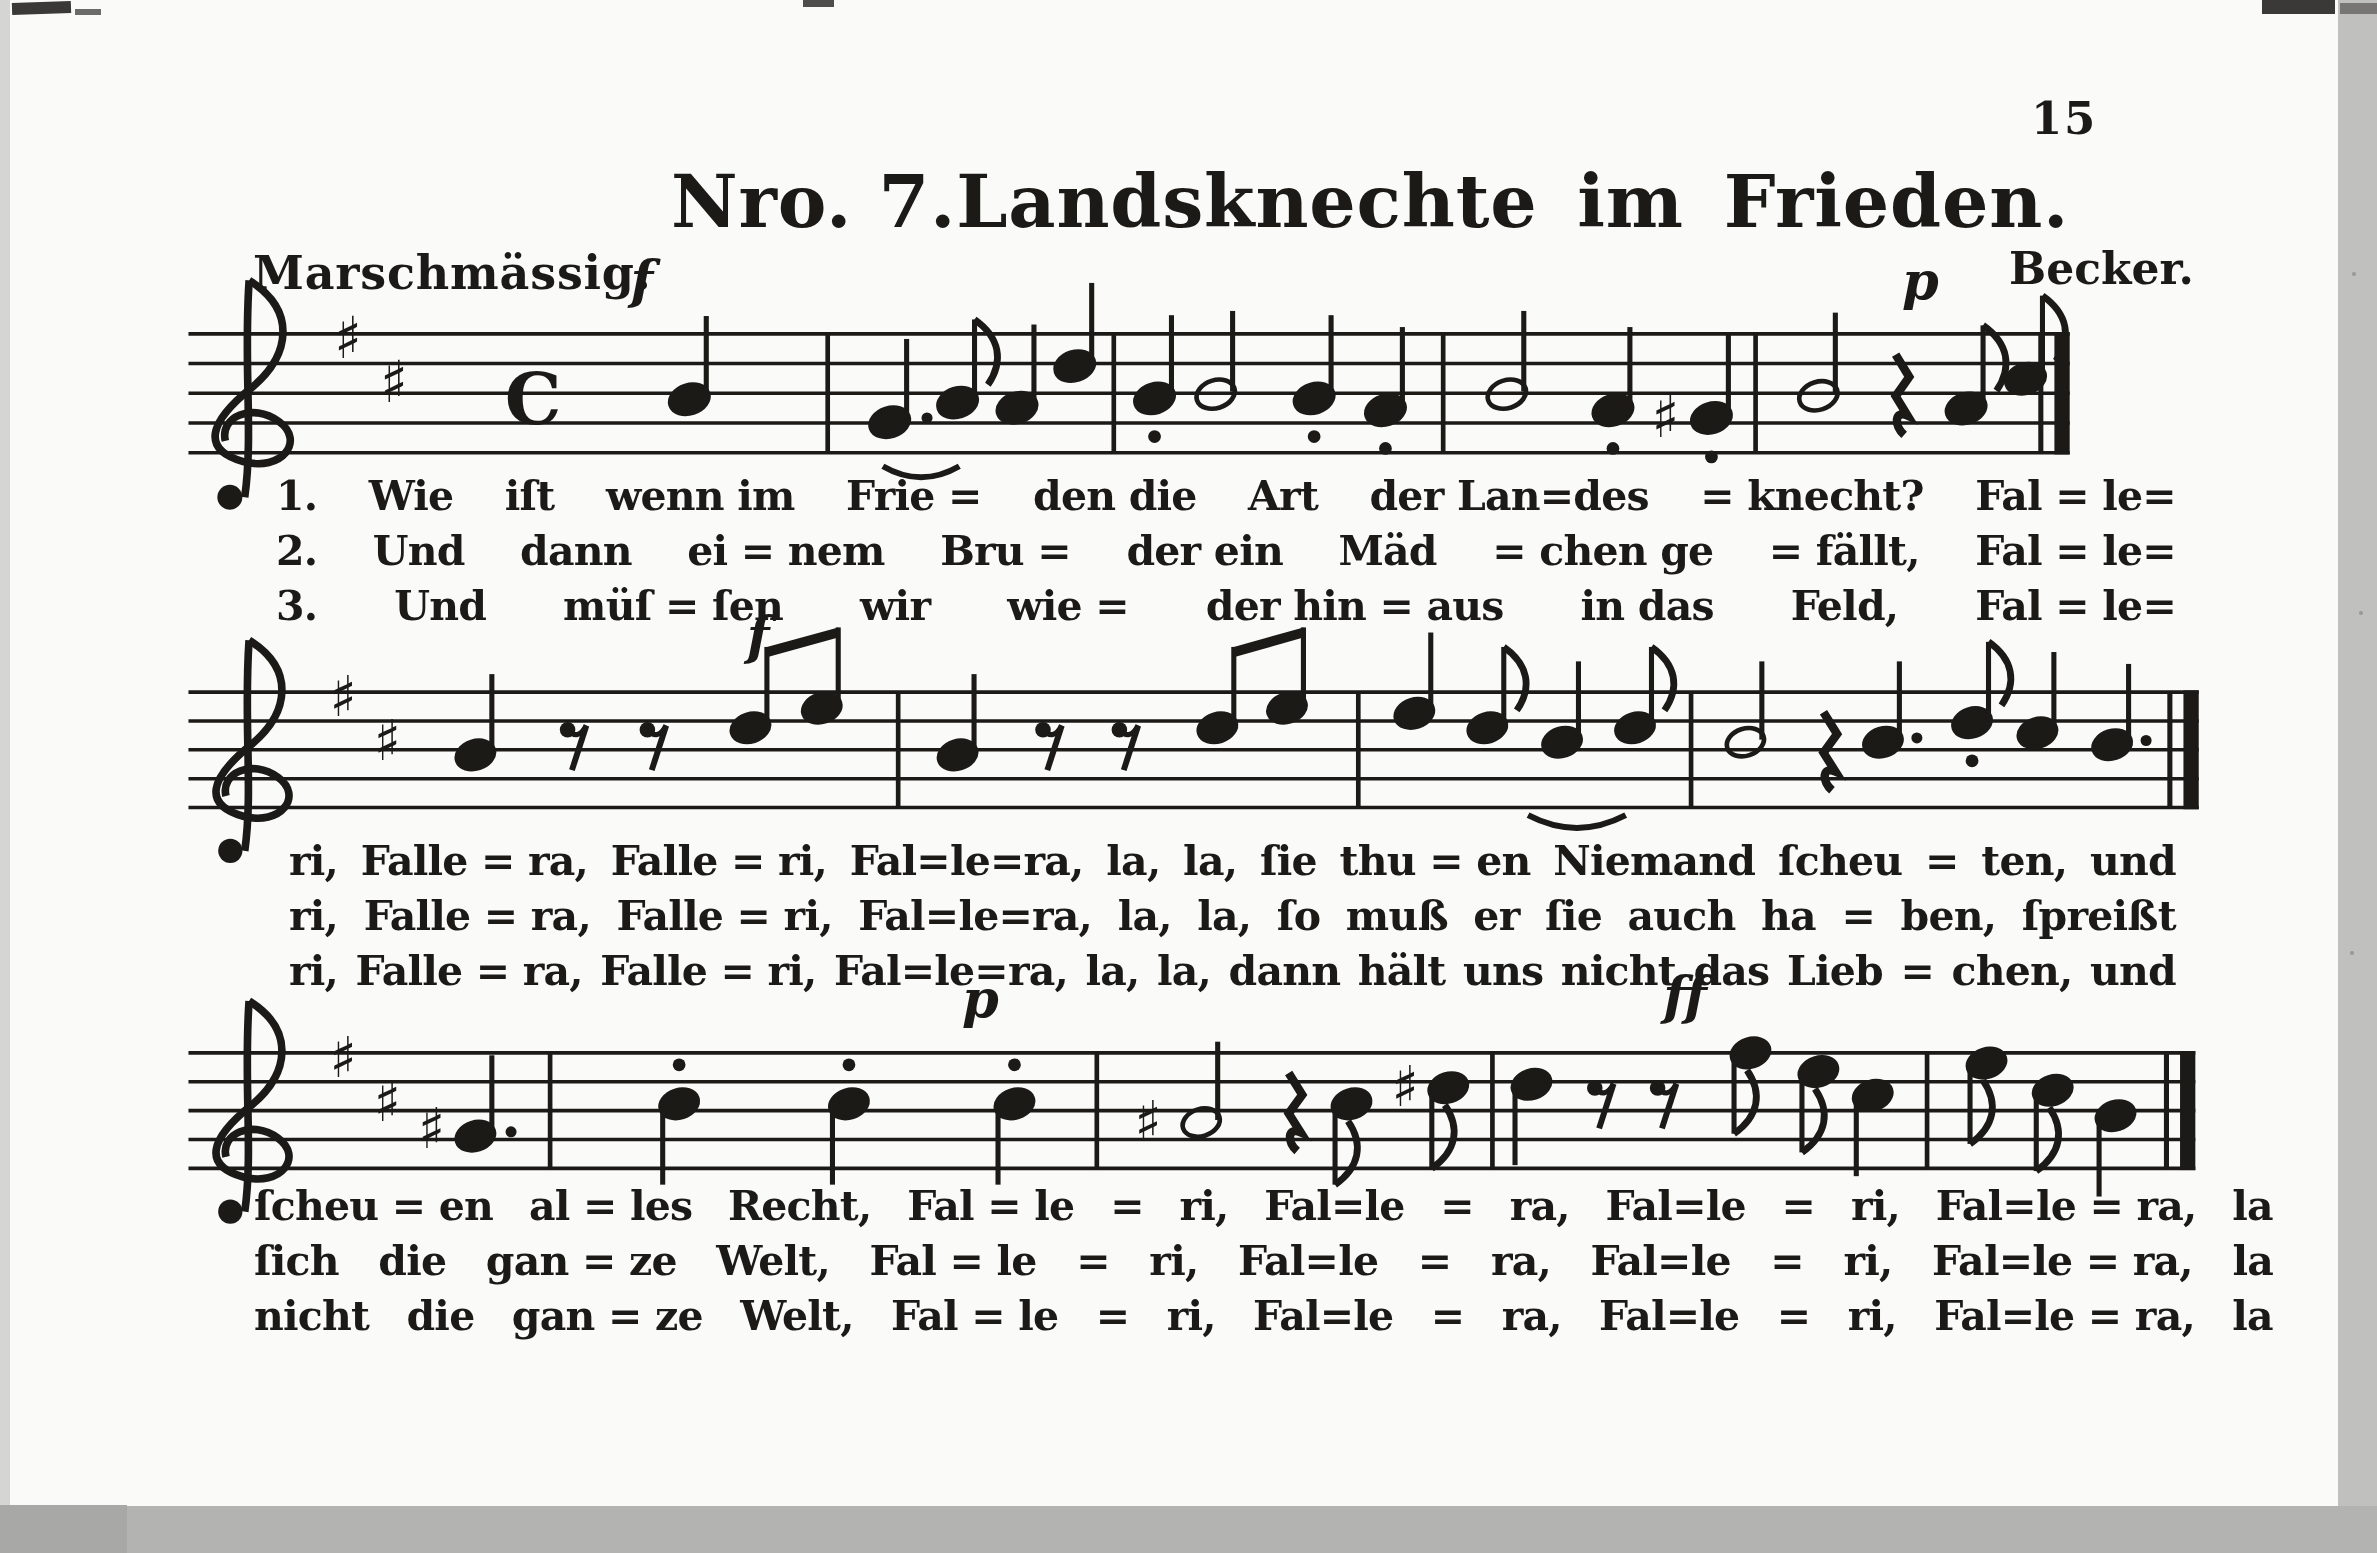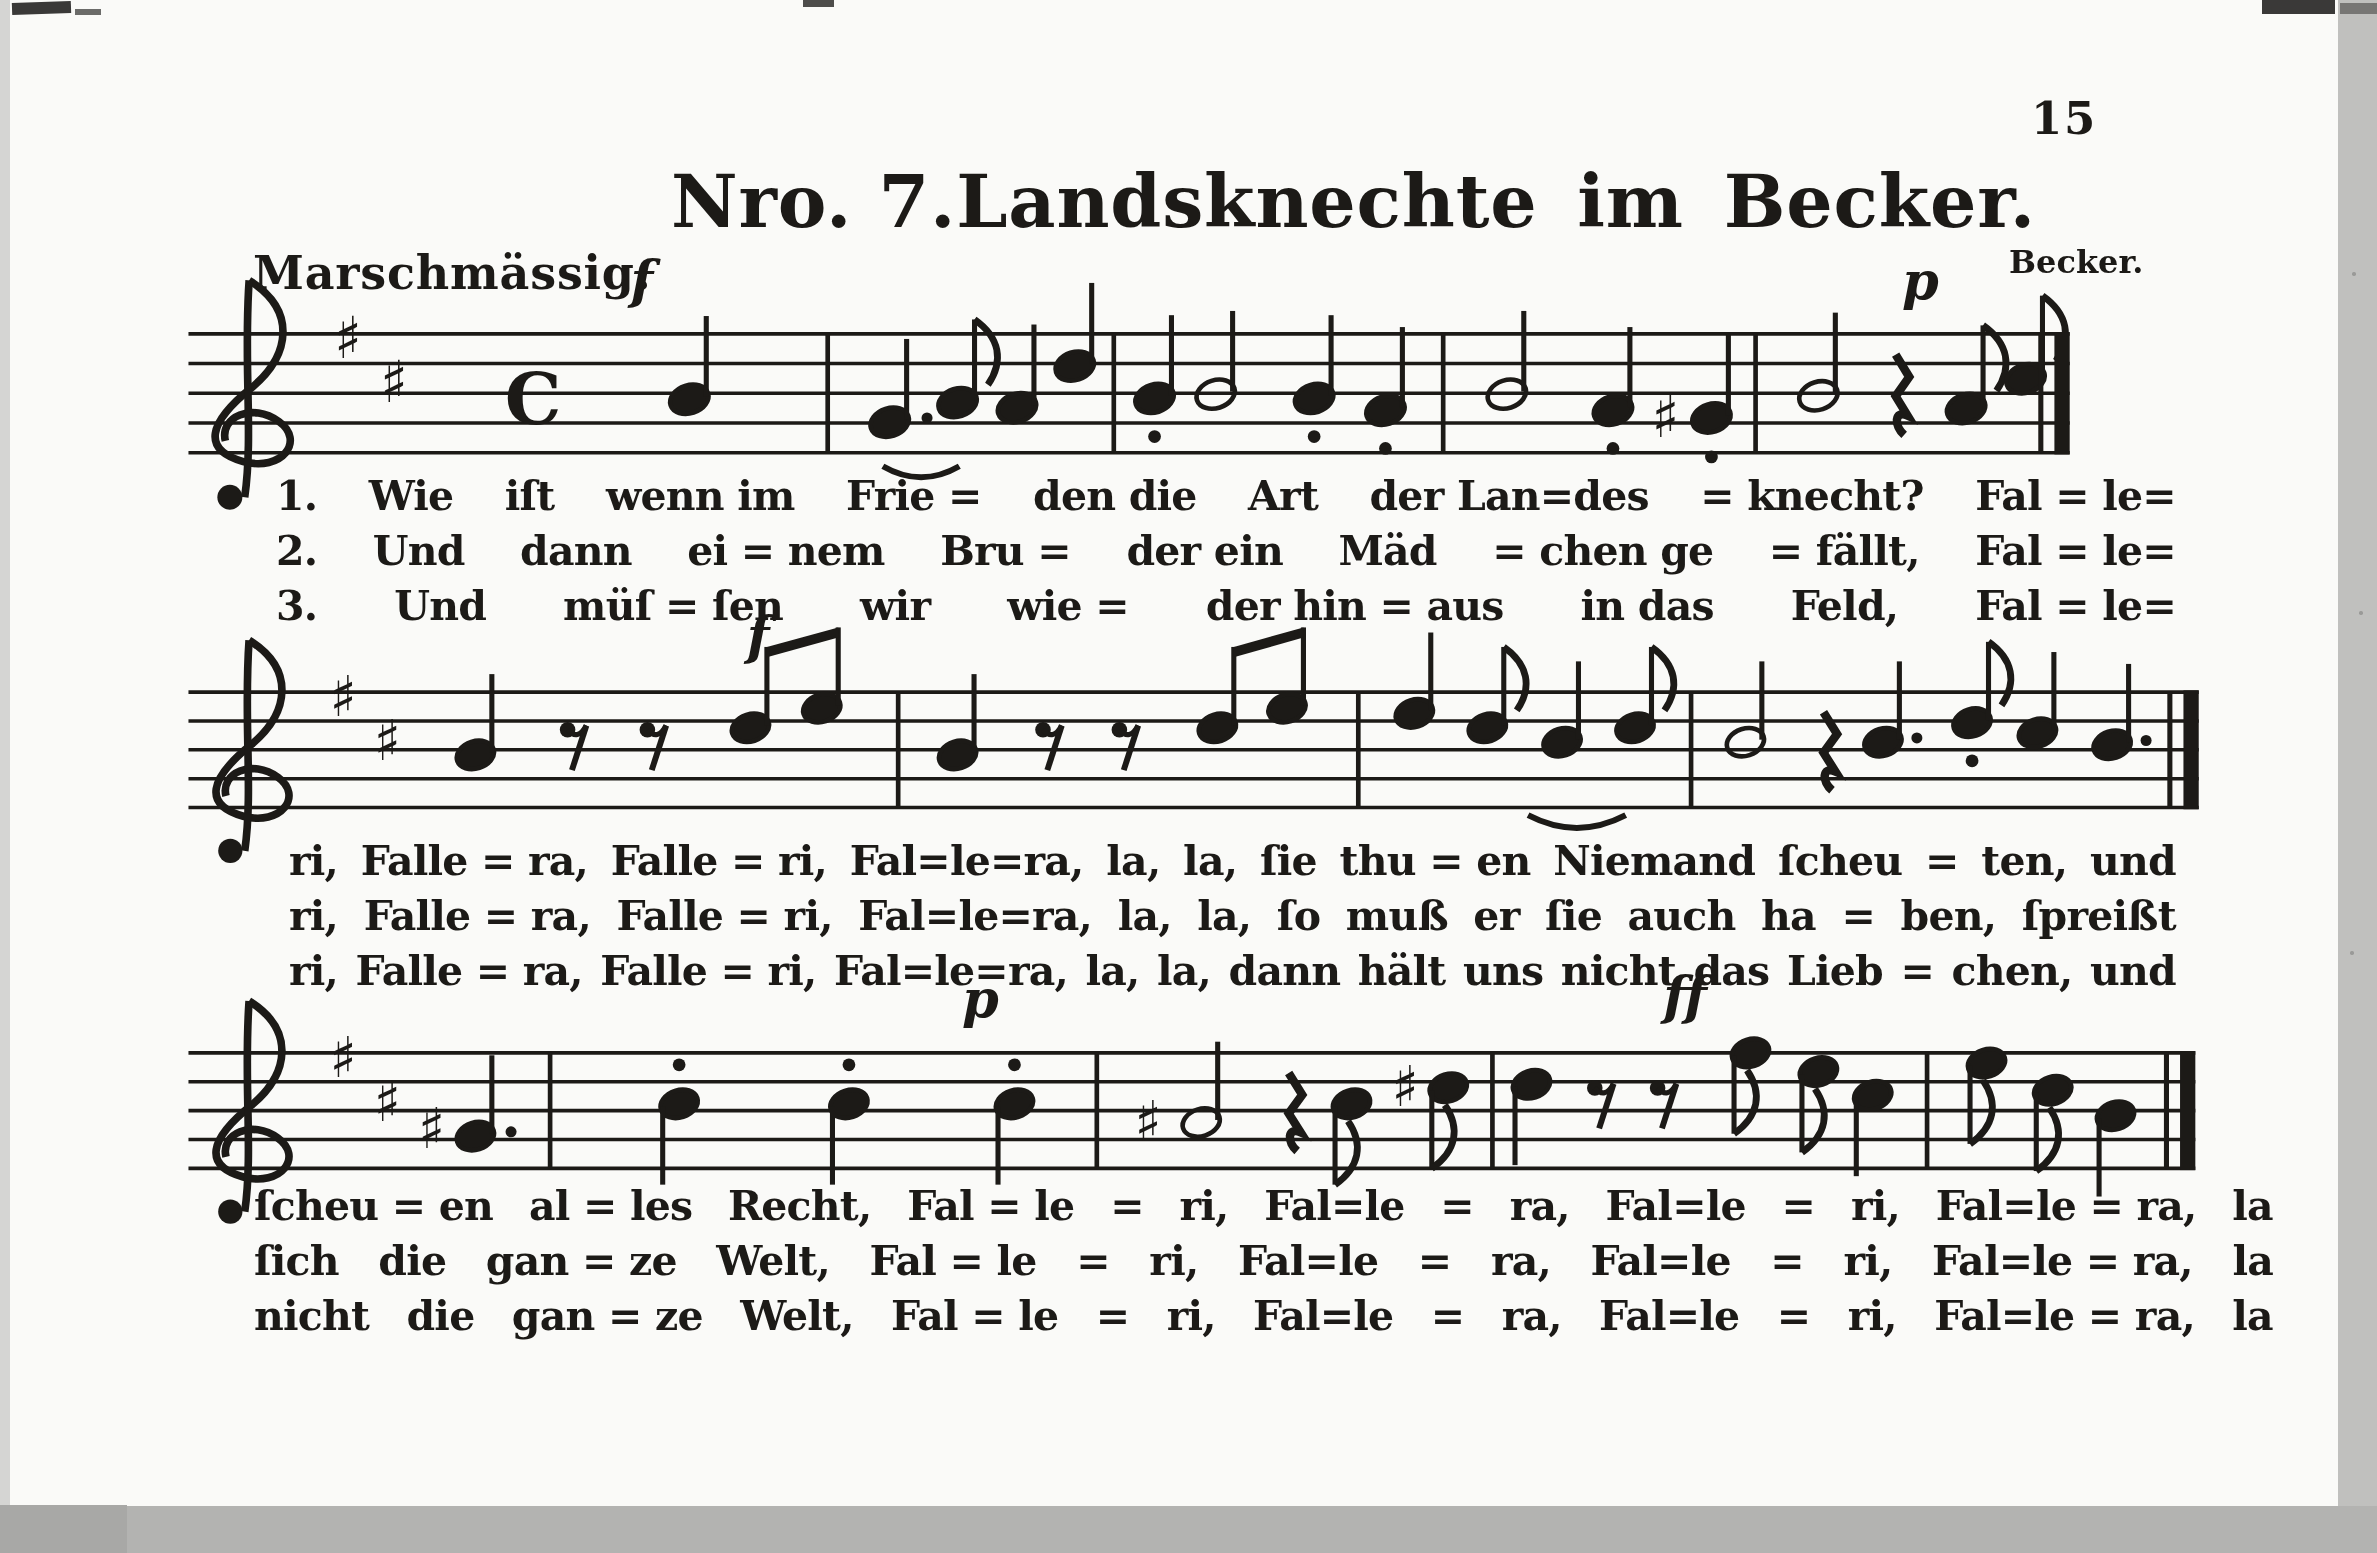--- a/index.html
+++ b/index.html
@@ -12,40 +12,40 @@
   #paper{position:absolute;left:0;top:0;width:2377px;height:1554px;background:#fafaf8;}
   .band-right{position:absolute;right:0;top:0;width:39px;height:1554px;background:#c0c0be;}
   .band-bottom{position:absolute;left:0;bottom:0;width:2377px;height:48px;background:#b3b3b1;}
   .band-left{position:absolute;left:0;top:0;width:10.2px;height:1554px;background:#d5d5d3;}
   .smudge{position:absolute;background:#3a3938;}
   #page-number{position:absolute;left:2031px;top:92px;font-size:45px;font-weight:bold;letter-spacing:1.7px;}
   #title{position:absolute;left:671px;top:158px;width:1223px;font-size:73px;font-weight:bold;white-space:nowrap;letter-spacing:0.8px;}
   #title .prefix{}
   #title .main{word-spacing:13.6px;}
   #tempo{position:absolute;left:253px;top:246px;font-size:46px;font-weight:bold;letter-spacing:0.8px;}
-  #composer{position:absolute;left:2009px;top:243px;font-size:32px;font-weight:bold;}
+  #composer{position:absolute;left:2009px;top:243px;font-size:44px;font-weight:bold;}
   .lyrics{position:absolute;}
   .lyric-line{display:flex;justify-content:space-between;align-items:baseline;height:55px;
     font-size:41px;font-weight:bold;letter-spacing:-0.8px;}
   .tok{white-space:pre;}
   #lyrics-0{left:276px;top:472px;width:1900px;}
   #lyrics-1{left:289px;top:837px;width:1887px;}
   #lyrics-2{left:254px;top:1182px;width:2019px;}
   #music-svg{position:absolute;left:0;top:0;}
   .speck{position:absolute;background:#9a9a98;width:4.2px;height:4.2px;border-radius:1.7px;}
 </style>
 </head>
 <body>
 
 <div id="paper">
 
   <div id="page-number">15</div>
 
   <div id="title">
-    <span class="prefix">Nro. 7.</span><span class="main">Landsknechte im Becker.</span>
+    <span class="prefix">Nro. 7.</span><span class="main">Landsknechte im Frieden.</span>
   </div>
 
   <div id="tempo">Marschmässig.</div>
   <div id="composer">Becker.</div>
 
   <svg id="music-svg" width="2377" height="1554" viewBox="0 0 2800 1830">
       <g>
         <line x1="222" y1="393" x2="2438" y2="393" stroke="#1c1a17" stroke-width="4.2"></line>
         <line x1="222" y1="428" x2="2438" y2="428" stroke="#1c1a17" stroke-width="4.2"></line>
         <line x1="222" y1="463" x2="2438" y2="463" stroke="#1c1a17" stroke-width="4.2"></line>

